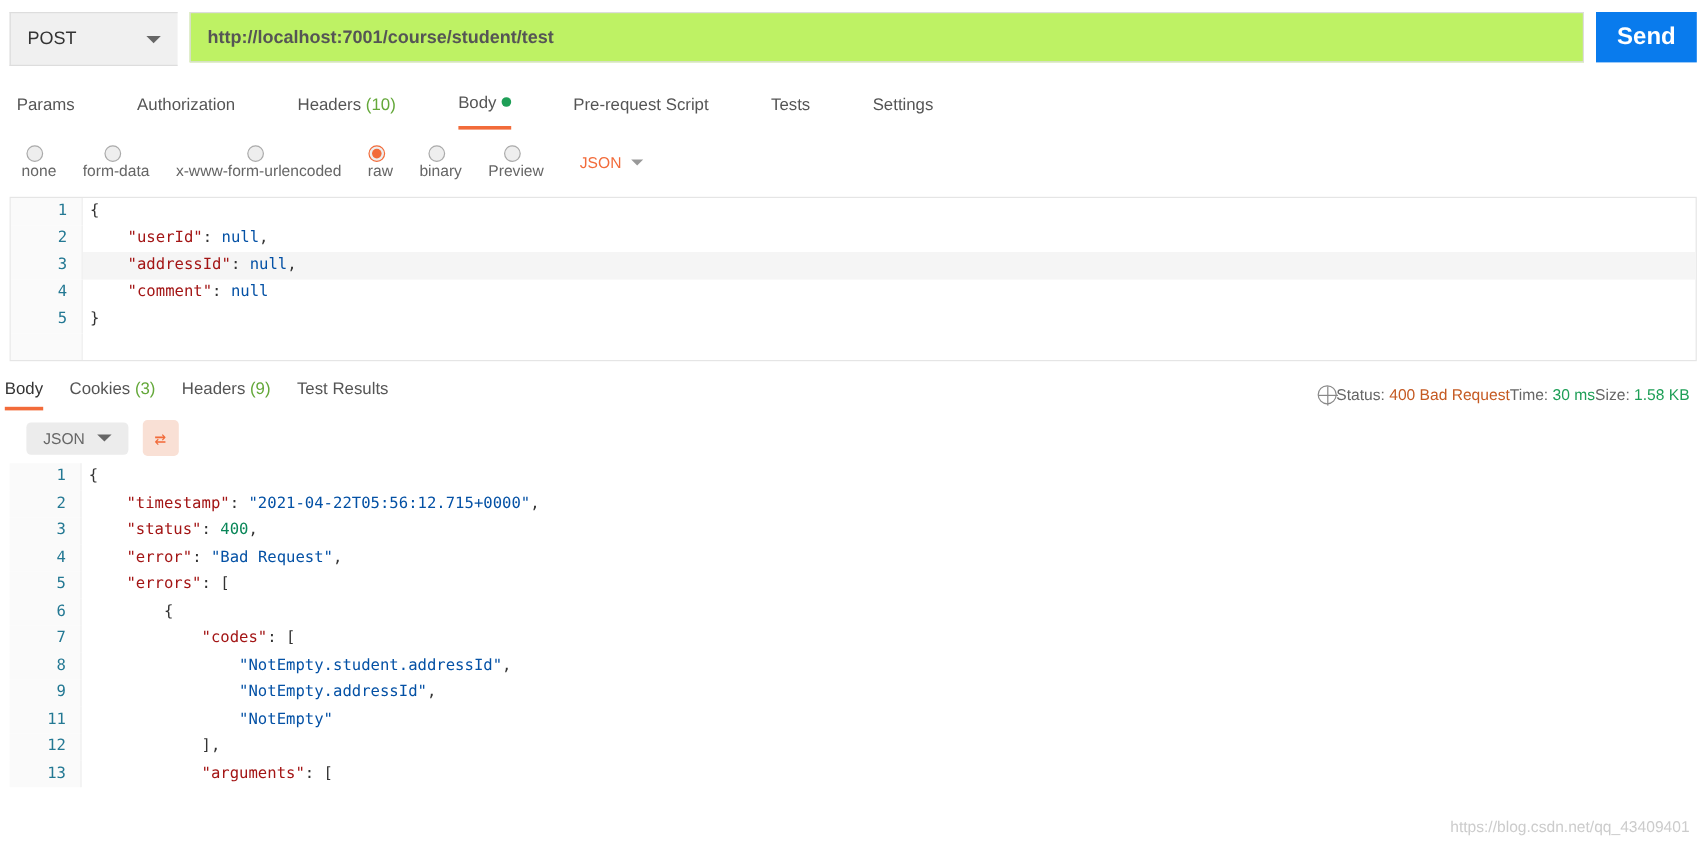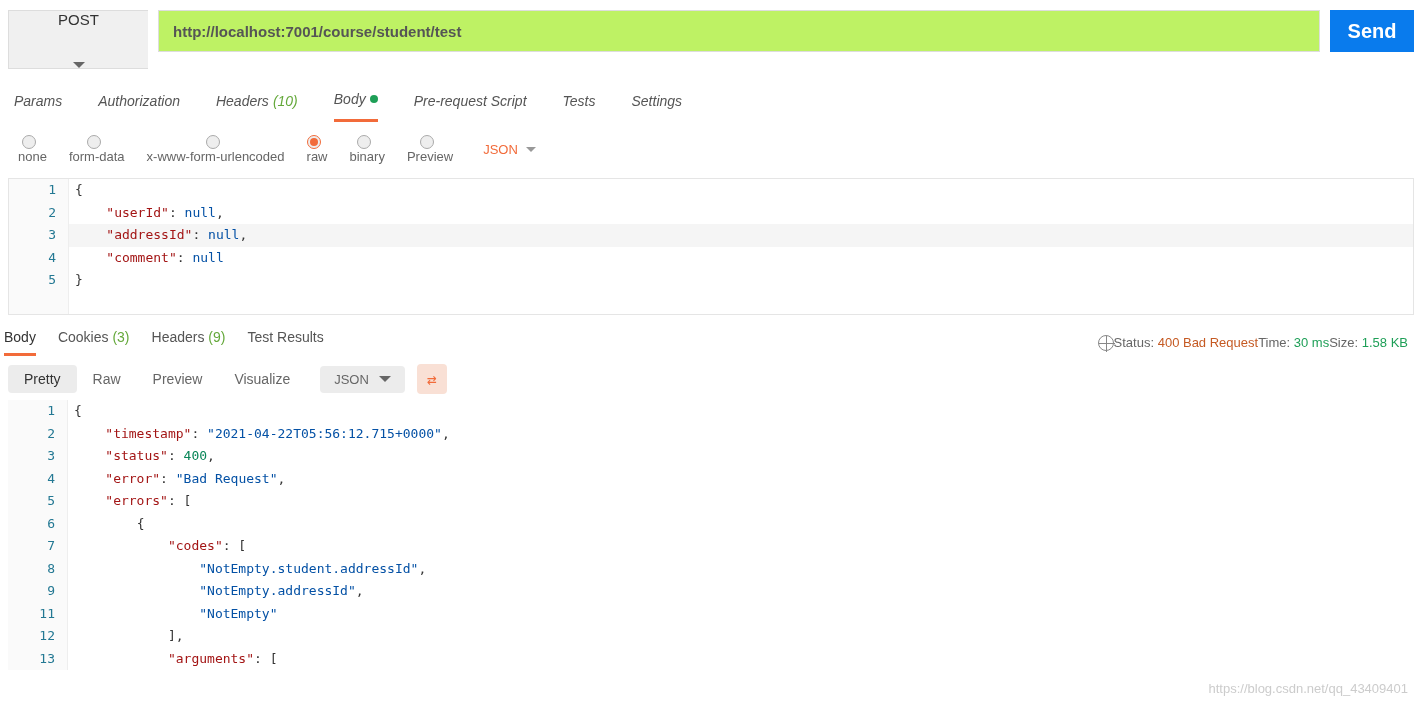--- a/index.html
+++ b/index.html
@@ -10,33 +10,32 @@
     background: #fff;
     width: 1422px;
   }
   .top-bar {
     display: flex;
     padding: 10px 8px 10px 8px;
     gap: 10px;
   }
   .method-select {
     width: 140px;
-    height: 59px;
+    height: 45px;
     background: #f0f0f0;
     border: 1px solid #ddd;
     display: flex;
     align-items: center;
     justify-content: space-between;
-    padding: 0 14px;
+    padding: 16px 14px;
     font-size: 15px;
     font-weight: 500;
     color: #333;
     cursor: pointer;
     border-right: none;
-    flex-direction: column;
   }
   .caret { width:0; height:0; border-left:6px solid transparent; border-right:6px solid transparent; border-top:6px solid #666; }
   .url-input {
     flex: 1;
     height: 42px;
     border: 1px solid #ddd;
     background: #bef264;
     padding: 18px 14px;
     font-size: 15px;
     color: #555;
@@ -53,25 +52,24 @@
     font-weight: 600;
     border: none;
     display: flex;
     align-items: center;
     justify-content: center;
     cursor: pointer;
   }
   .req-tabs {
     display: flex;
     padding: 12px 26px 0 14px;
-    gap: 36px;
+    gap: 52px;
     border-bottom: 1px solid transparent;
     font-size: 14px;
     color: #555;
-    font-style: italic;
   }
   .req-tab {
     cursor: pointer;
     padding-bottom: 12px;
     display: flex;
     align-items: center;
     gap: 4px;
   }
   .req-tab.active {
     border-bottom: 3px solid #f26b3a;
@@ -271,26 +269,20 @@
   </div>
   <div class="resp-meta">
     <span class="globe-icon"></span>
     <span><span>Status:</span> <span class="meta-status">400 Bad Request</span></span>
     <span><span>Time:</span> <span class="meta-val">30 ms</span></span>
     <span><span>Size:</span> <span class="meta-val">1.58 KB</span></span>
   </div>
 </div>
 
 <div class="view-selectors">
-  <div class="view-pill-group">
-    <div class="view-pill active"><span>Pretty</span></div>
-    <div class="view-pill"><span>Raw</span></div>
-    <div class="view-pill"><span>Preview</span></div>
-    <div class="view-pill"><span>Visualize</span></div>
-  </div>
   <div class="json-drop">
     <span>JSON</span>
       <span class="caret"></span>
   </div>
   <div class="wrap-icon">
       <span>⇄</span>
     </div>
 </div>
 
 <div class="editor-response">

